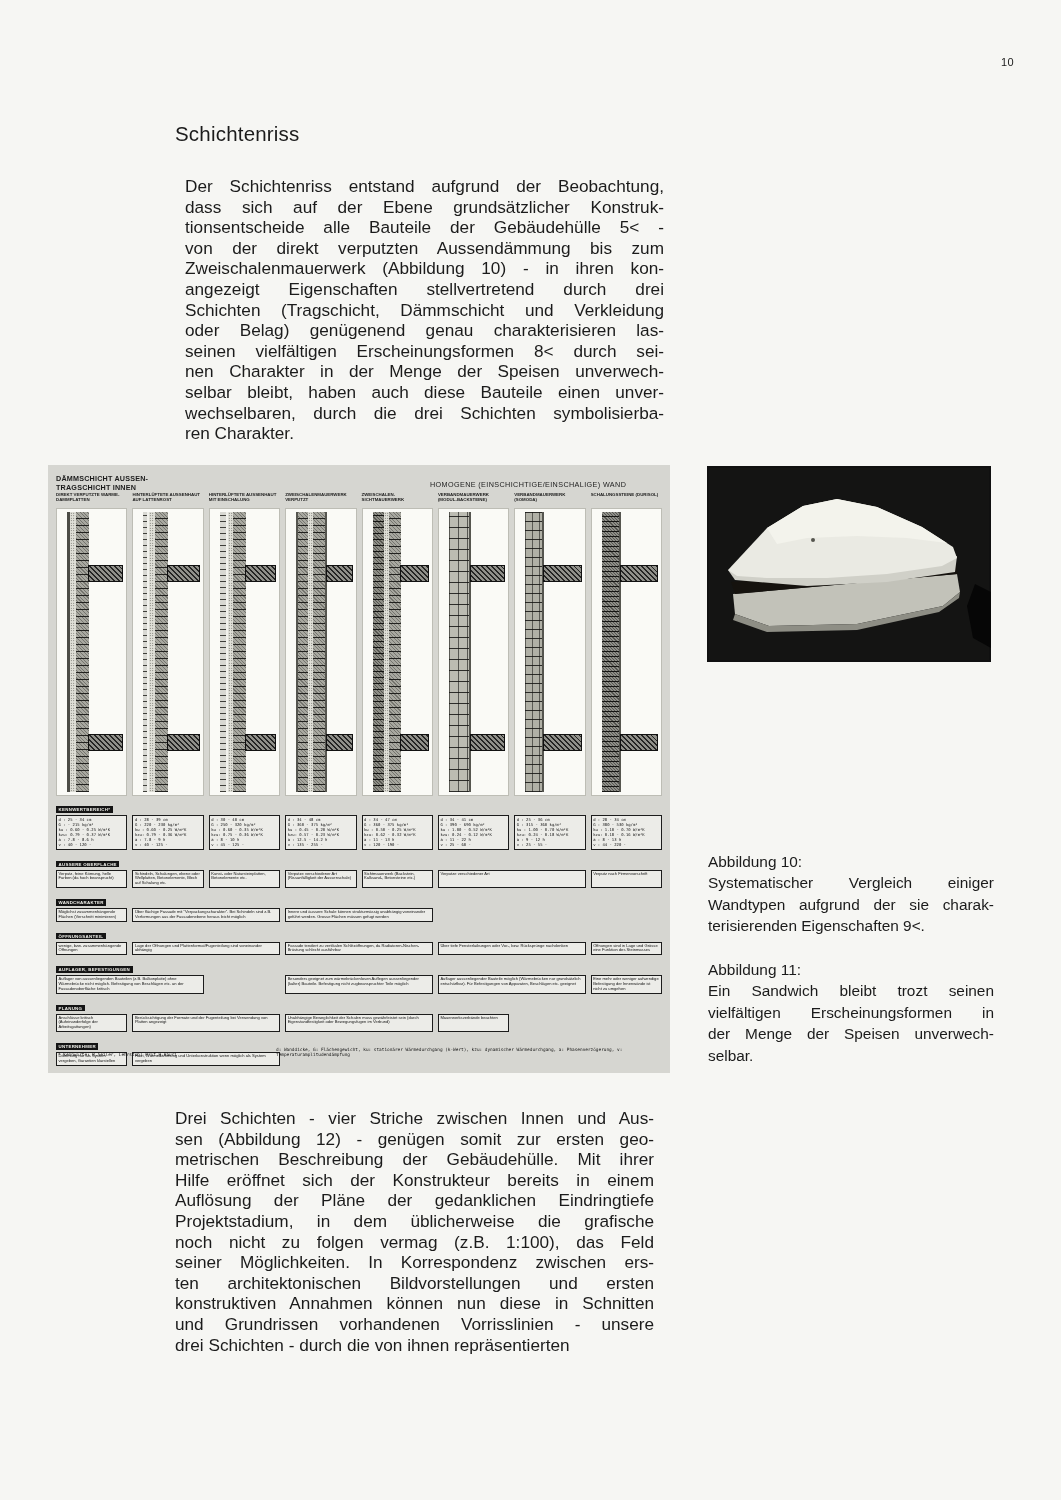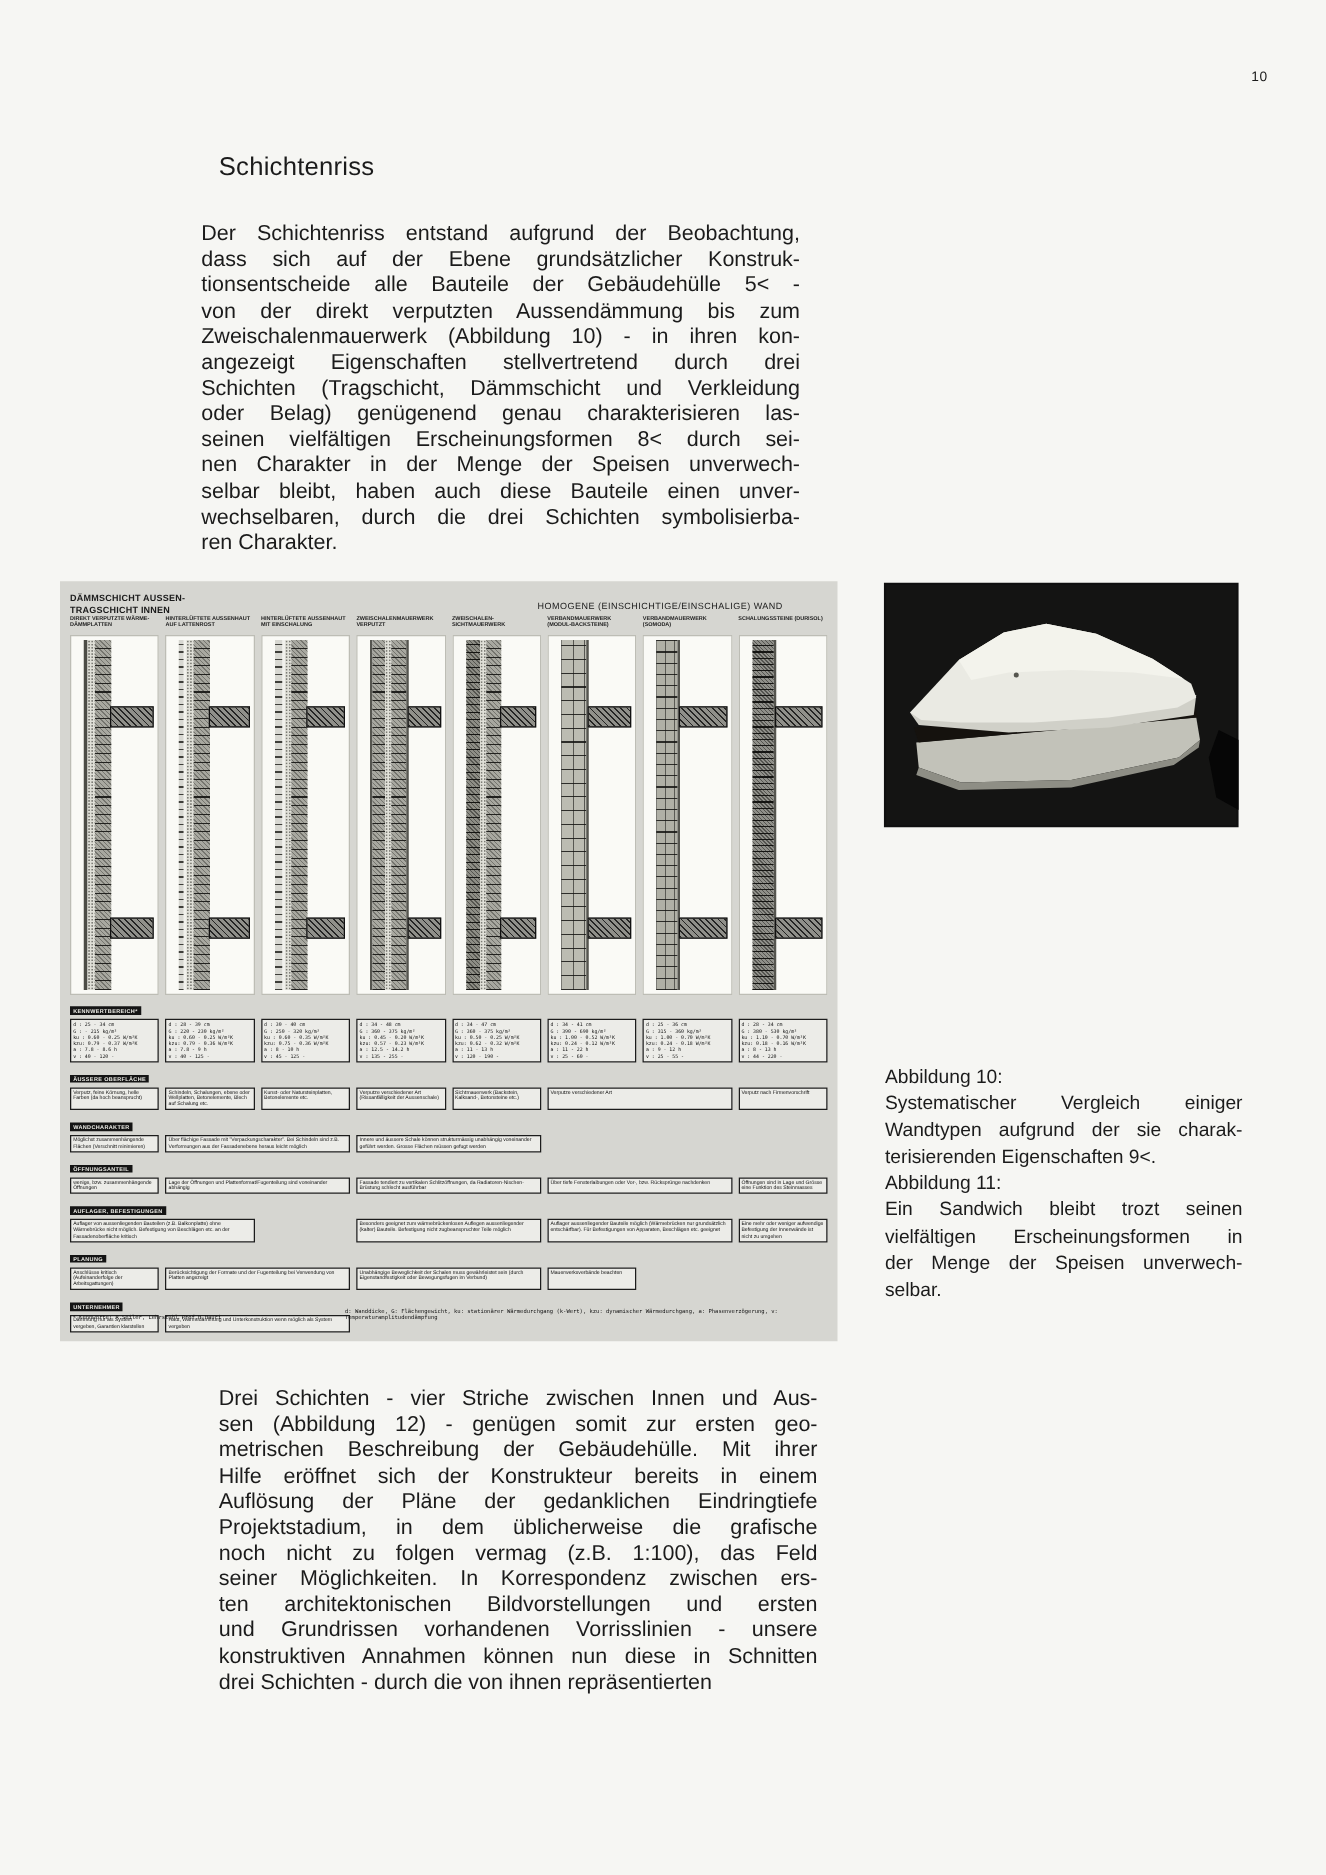--- a/index.html
+++ b/index.html
@@ -6,21 +6,21 @@
   body{
     width:1061px;height:1500px;position:relative;
     background:#f6f6f3;color:#1b1b1b;
     font-family:"Liberation Sans",sans-serif;
     overflow:hidden;
   }
   .page-number{position:absolute;left:1001px;top:56px;font-size:11px;font-weight:normal;letter-spacing:.5px}
   .heading{position:absolute;left:175px;top:108px;font-size:20.5px;font-weight:400;letter-spacing:.2px}
 
   .para{position:absolute;width:479px;font-size:17.2px;line-height:20.6px}
-  #para1{left:161px;top:176px}
+  #para1{left:185px;top:176px}
   #para2{left:175px;top:1108px}
   .tline{text-align:justify;text-align-last:justify}
   .tline:last-child{text-align-last:left}
 
   
   #figure{position:absolute;left:48px;top:465px;width:622px;height:608px;background:#d6d6d1;overflow:hidden}
   .corner-label{position:absolute;left:8px;top:10px;font-size:7.2px;font-weight:bold;line-height:8.6px;white-space:pre-line;letter-spacing:.2px}
   .right-header{position:absolute;left:382px;top:15px;font-size:7.2px;font-weight:normal;letter-spacing:.4px}
   #fig-col-headers{position:absolute;left:8px;top:27px;width:606px;display:grid;grid-template-columns:repeat(8,1fr);gap:5px}
   .col-header{font-size:4.4px;font-weight:bold;line-height:5.2px;white-space:pre-line;text-transform:uppercase}
@@ -50,21 +50,21 @@
   #footnote-left{left:10px}
   #footnote-right{left:228px}
 
   
   #photo{position:absolute;left:707px;top:466px;width:284px;height:196px}
   #photo svg{display:block}
 
   
   .caption{position:absolute;left:708px;width:286px;font-size:15.4px;line-height:21.4px}
   #caption10{top:851px}
-  #caption11{top:936px}
+  #caption11{top:959px}
   .caption .title{text-align:left}
 </style>
 </head>
 <body>
 
 <div class="page-number">10</div>
 
 <h1 class="heading">Schichtenriss</h1>
 
 <div class="para" id="para1">
@@ -314,16 +314,16 @@
 <div class="para" id="para2">
     <div class="tline">Drei Schichten - vier Striche zwischen Innen und Aus-</div>
     <div class="tline">sen (Abbildung 12) - genügen somit zur ersten geo-</div>
     <div class="tline">metrischen Beschreibung der Gebäudehülle. Mit ihrer</div>
     <div class="tline">Hilfe eröffnet sich der Konstrukteur bereits in einem</div>
     <div class="tline">Auflösung der Pläne der gedanklichen Eindringtiefe</div>
     <div class="tline">Projektstadium, in dem üblicherweise die grafische</div>
     <div class="tline">noch nicht zu folgen vermag (z.B. 1:100), das Feld</div>
     <div class="tline">seiner Möglichkeiten. In Korrespondenz zwischen ers-</div>
     <div class="tline">ten architektonischen Bildvorstellungen und ersten</div>
+    <div class="tline">konstruktiven Annahmen können nun diese in Schnitten</div>
     <div class="tline">und Grundrissen vorhandenen Vorrisslinien - unsere</div>
-    <div class="tline">konstruktiven Annahmen können nun diese in Schnitten</div>
     <div class="tline">drei Schichten - durch die von ihnen repräsentierten</div>
   </div>
 
 </body></html>

